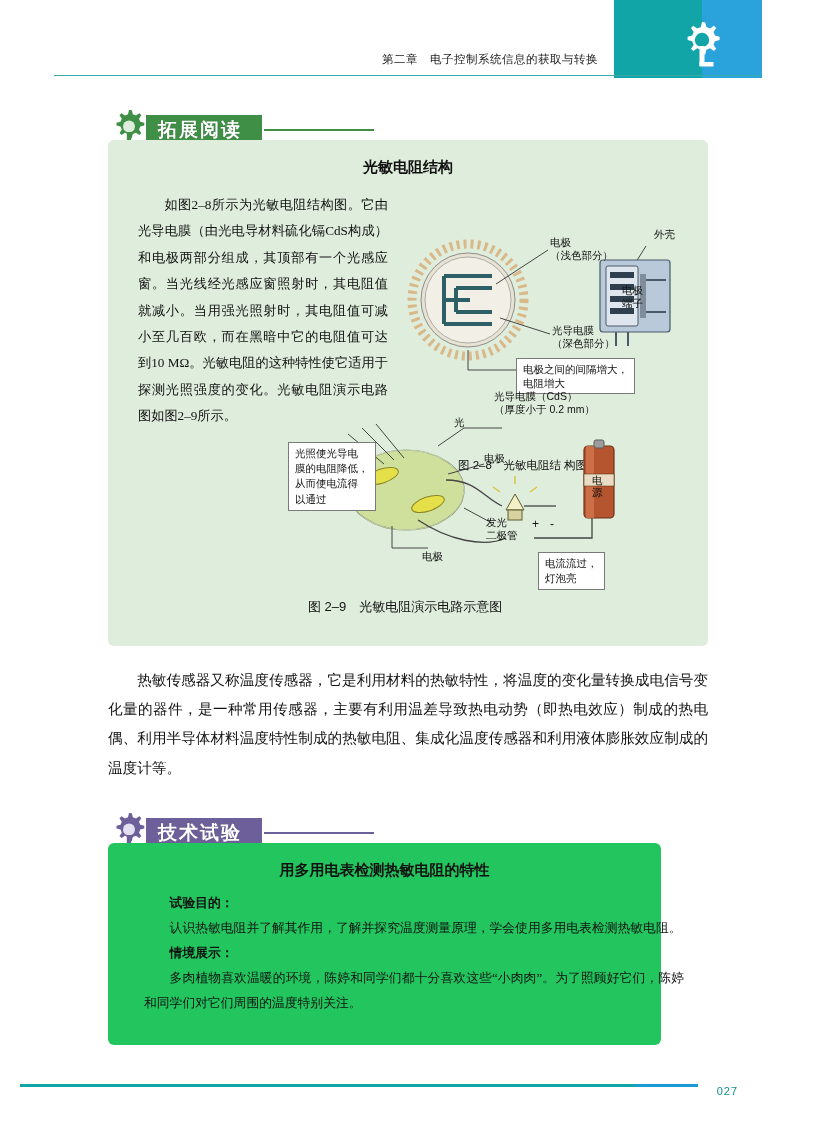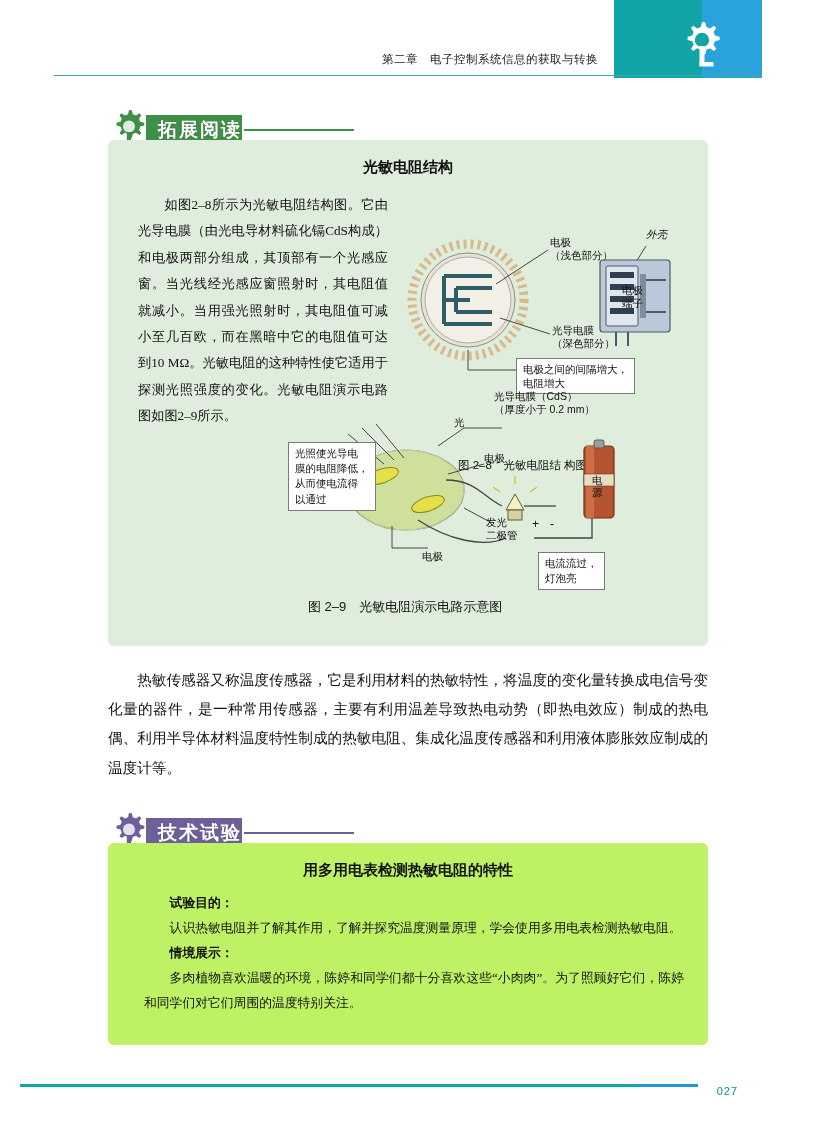--- a/index.html
+++ b/index.html
@@ -45,39 +45,39 @@
   
   .box {
     position: absolute;
     border-radius: 6px;
   }
   .box-reading {
     left: 108px; top: 140px; width: 600px; height: 506px;
     background: #dfeddc;
   }
   .box-exp {
-    left: 108px; top: 843px; width: 600px; height: 202px;
-    background: #bef264;
+    left: 108px; top: 843px; width: 553px; height: 202px;
+    background: #22c55e;
   }
 
   .badge {
     position: absolute;
     display: flex; align-items: center;
     height: 44px;
   }
   .badge-reading { left: 108px; top: 108px; }
   .badge-exp { left: 108px; top: 811px; }
   .badge-gear { width: 44px; height: 44px; position: relative; }
   .badge-label {
     font-family: "Liberation Sans", sans-serif;
     font-weight: bold;
     font-size: 19px;
     color: #ffffff;
     margin-left: -6px;
-    padding: 2px 0 2px 12px;
+    padding: 2px 20px 2px 12px;
     letter-spacing: 2px;
     text-shadow: 0 0 1px rgba(0,0,0,.35);
   }
   .badge-reading .badge-label { background: #3f8f46; }
   .badge-exp .badge-label { background: #6d5f9a; }
   .badge-rule {
     height: 2px; width: 110px; margin-left: 2px;
   }
   .badge-reading .badge-rule { background: #3f8f46; }
   .badge-exp .badge-rule { background: #6d5f9a; }
@@ -236,21 +236,21 @@
         <rect x="210" y="96" width="24" height="6"></rect>
         <rect x="210" y="108" width="24" height="6"></rect>
         <rect x="210" y="120" width="24" height="6"></rect>
       </g>
       <rect x="240" y="86" width="6" height="44" fill="#7f8c99"></rect>
       <path d="M246 92 L266 92 M246 124 L266 124" stroke="#4a5a68" stroke-width="2"></path>
       <path d="M216 144 L216 158 M228 144 L228 158" stroke="#4a5a68" stroke-width="2"></path>
     </svg>
 
     <div class="lbl" style="left:150px; top:48px;">电极<br>（浅色部分）</div>
-    <div class="lbl" style="left:246px; top:40px;font-style:italic;">外壳</div>
+    <div class="lbl" style="left:254px; top:40px;">外壳</div>
     <div class="lbl" style="left:152px; top:136px;">光导电膜<br>（深色部分）</div>
     <div class="lbl" style="left:222px; top:96px;">电极<br>端子</div>
     <div class="lbl-box" style="left:116px; top:170px;">电极之间的间隔增大，<br>电阻增大</div>
   </div>
 
   <div class="fig-cap cap28">图 2–8　光敏电阻结 构图</div>
 
   <div class="fig29">
     <svg width="400" height="215" viewBox="0 0 400 215">
 

